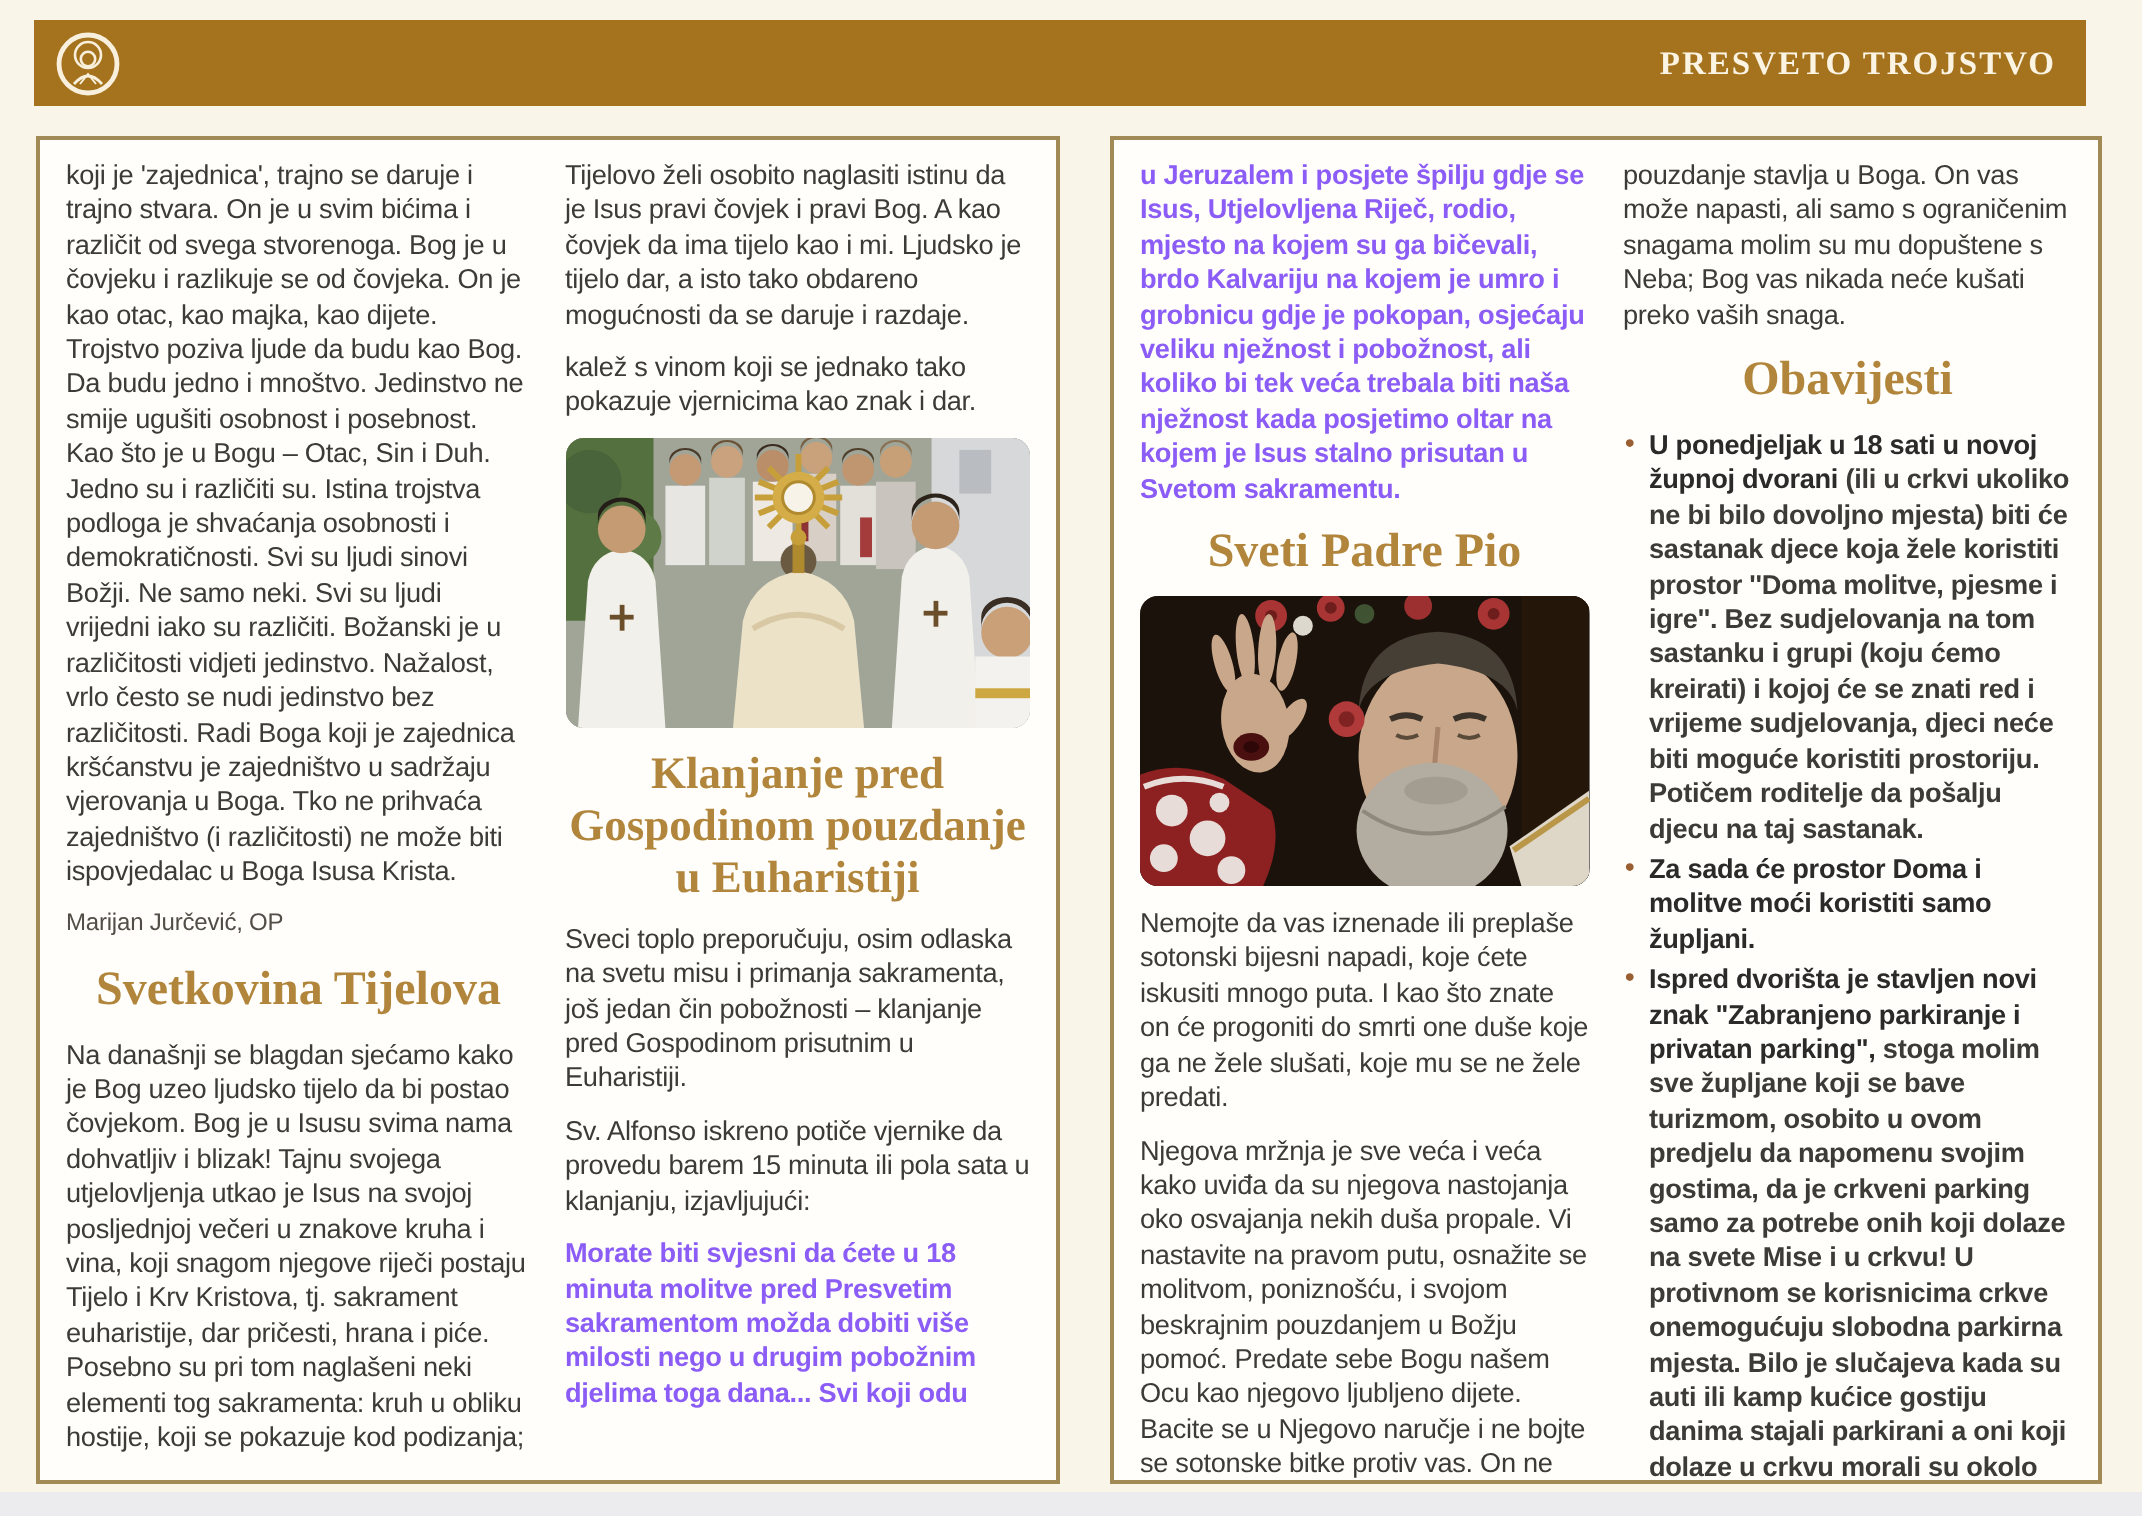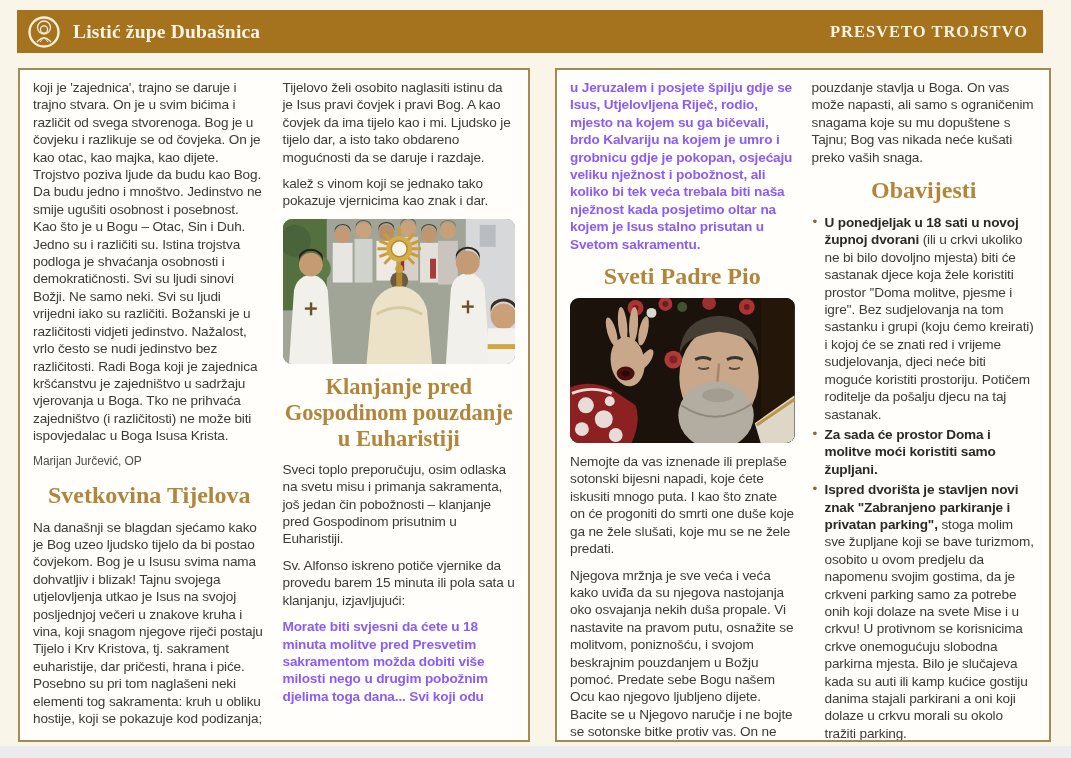--- a/index.html
+++ b/index.html
@@ -43,42 +43,41 @@
   }
   h2.big{font-size:24px;line-height:28px;margin:10px 0 10px;}
   h2.multi{font-size:22.5px;line-height:26px;margin:6px 0 9px;}
   h2.tight{margin:4px 0 8px;}
   .byline{font-size:12px;color:#514d47;margin:0 0 13px;letter-spacing:-0.1px;}
   .photo{height:145px;border-radius:9px;overflow:hidden;margin:3px 0 10px;background:#777;}
   .photo svg{display:block;width:100%;height:100%;}
   .bullets{list-style:none;margin:2px 0 0;padding:0;}
   .bullets li{
     position:relative;padding-left:13px;margin:0 0 3px;
-    font-size:13.6px;line-height:17.4px;color:#3d3b38;letter-spacing:-0.15px;
+    font-size:13.6px;line-height:17.4px;color:#3d3b38;letter-spacing:-0.15px;font-weight:bold;
   }
   .bullets li::before{content:"•";position:absolute;left:1px;top:-1px;color:#995f33;}
   .bullets b{color:#2b2a28;}
   .bottom-strip{position:absolute;left:0;top:746px;width:1071px;height:12px;background:#ececef;}
 </style>
 </head>
 <body>
 
 <div>
 
   <header class="topbar">
     <span class="logo">
       <svg viewBox="0 0 34 34" xmlns="http://www.w3.org/2000/svg">
         <circle cx="17" cy="17" r="14.5" fill="none" stroke="#f8f0dc" stroke-width="2.4"></circle>
         <circle cx="17" cy="12.5" r="6.5" fill="none" stroke="#f8f0dc" stroke-width="1.3"></circle>
         <circle cx="17" cy="14.5" r="3.6" fill="none" stroke="#f8f0dc" stroke-width="1.3"></circle>
         <path d="M10,27 Q17,19 24,27" fill="none" stroke="#f8f0dc" stroke-width="1.4"></path>
         <path d="M13,27 L17,22 L21,27" fill="none" stroke="#f8f0dc" stroke-width="1"></path>
       </svg>
     </span>
-    <span class="masthead">Listić župe Dubašnica</span>
     <span class="issue">PRESVETO TROJSTVO</span>
   </header>
 
   <section class="page left">
     <div class="col">
       <p class="body">koji je 'zajednica', trajno se daruje i trajno stvara. On je u svim bićima i različit od svega stvorenoga. Bog je u čovjeku i razlikuje se od čovjeka. On je kao otac, kao majka, kao dijete. Trojstvo poziva ljude da budu kao Bog. Da budu jedno i mnoštvo. Jedinstvo ne smije ugušiti osobnost i posebnost. Kao što je u Bogu – Otac, Sin i Duh. Jedno su i različiti su. Istina trojstva podloga je shvaćanja osobnosti i demokratičnosti. Svi su ljudi sinovi Božji. Ne samo neki. Svi su ljudi vrijedni iako su različiti. Božanski je u različitosti vidjeti jedinstvo. Nažalost, vrlo često se nudi jedinstvo bez različitosti. Radi Boga koji je zajednica kršćanstvu je zajedništvo u sadržaju vjerovanja u Boga. Tko ne prihvaća zajedništvo (i različitosti) ne može biti ispovjedalac u Boga Isusa Krista.</p>
       <p class="byline">Marijan Jurčević, OP</p>
       <h2 class="h-gold big">Svetkovina Tijelova</h2>
       <p class="body">Na današnji se blagdan sjećamo kako je Bog uzeo ljudsko tijelo da bi postao čovjekom. Bog je u Isusu svima nama dohvatljiv i blizak! Tajnu svojega utjelovljenja utkao je Isus na svojoj posljednjoj večeri u znakove kruha i vina, koji snagom njegove riječi postaju Tijelo i Krv Kristova, tj. sakrament euharistije, dar pričesti, hrana i piće. Posebno su pri tom naglašeni neki elementi tog sakramenta: kruh u obliku hostije, koji se pokazuje kod podizanja;</p>
     </div>
@@ -215,21 +214,21 @@
           <ellipse cx="56" cy="76" rx="9" ry="7" fill="#4a1010"></ellipse>
           <ellipse cx="56" cy="76" rx="4" ry="3" fill="#2e0808"></ellipse>
         </svg>
       </div>
 
       <p class="body">Nemojte da vas iznenade ili preplaše sotonski bijesni napadi, koje ćete iskusiti mnogo puta. I kao što znate on će progoniti do smrti one duše koje ga ne žele slušati, koje mu se ne žele predati.</p>
       <p class="body">Njegova mržnja je sve veća i veća kako uviđa da su njegova nastojanja oko osvajanja nekih duša propale. Vi nastavite na pravom putu, osnažite se molitvom, poniznošću, i svojom beskrajnim pouzdanjem u Božju pomoć. Predate sebe Bogu našem Ocu kao njegovo ljubljeno dijete. Bacite se u Njegovo naručje i ne bojte se sotonske bitke protiv vas. On ne može ništa duši koja sve svoje</p>
     </div>
 
     <div class="col">
-      <p class="body">pouzdanje stavlja u Boga. On vas može napasti, ali samo s ograničenim snagama koje su mu dopuštene s Tajnu; Bog vas nikada neće kušati preko vaših snaga.</p>
+      <p class="body">pouzdanje stavlja u Boga. On vas može napasti, ali samo s ograničenim snagama molim su mu dopuštene s Neba; Bog vas nikada neće kušati preko vaših snaga.</p>
       <h2 class="h-gold big">Obavijesti</h2>
       <ul class="bullets">
         <li><b>U ponedjeljak u 18 sati u novoj župnoj dvorani</b><span> (ili u crkvi ukoliko ne bi bilo dovoljno mjesta) biti će sastanak djece koja žele koristiti prostor ''Doma molitve, pjesme i igre''.  Bez sudjelovanja na tom sastanku i grupi (koju ćemo kreirati) i kojoj će se znati red i vrijeme sudjelovanja, djeci neće biti moguće koristiti prostoriju.  Potičem roditelje da pošalju djecu na taj sastanak.</span></li>
         <li><b>Za sada će prostor Doma i molitve moći koristiti samo župljani.</b><span></span></li>
         <li><b>Ispred dvorišta je stavljen novi znak "Zabranjeno parkiranje i privatan parking",</b><span> stoga molim sve župljane koji se bave turizmom, osobito u ovom predjelu da napomenu svojim gostima, da je crkveni parking samo za potrebe onih koji dolaze na svete Mise i u crkvu!  U protivnom se korisnicima crkve onemogućuju slobodna parkirna mjesta. Bilo je slučajeva kada su auti ili kamp kućice gostiju danima stajali parkirani a oni koji dolaze u crkvu morali su okolo tražiti parking.</span></li>
 
       </ul>
     </div>
   </section>
 

